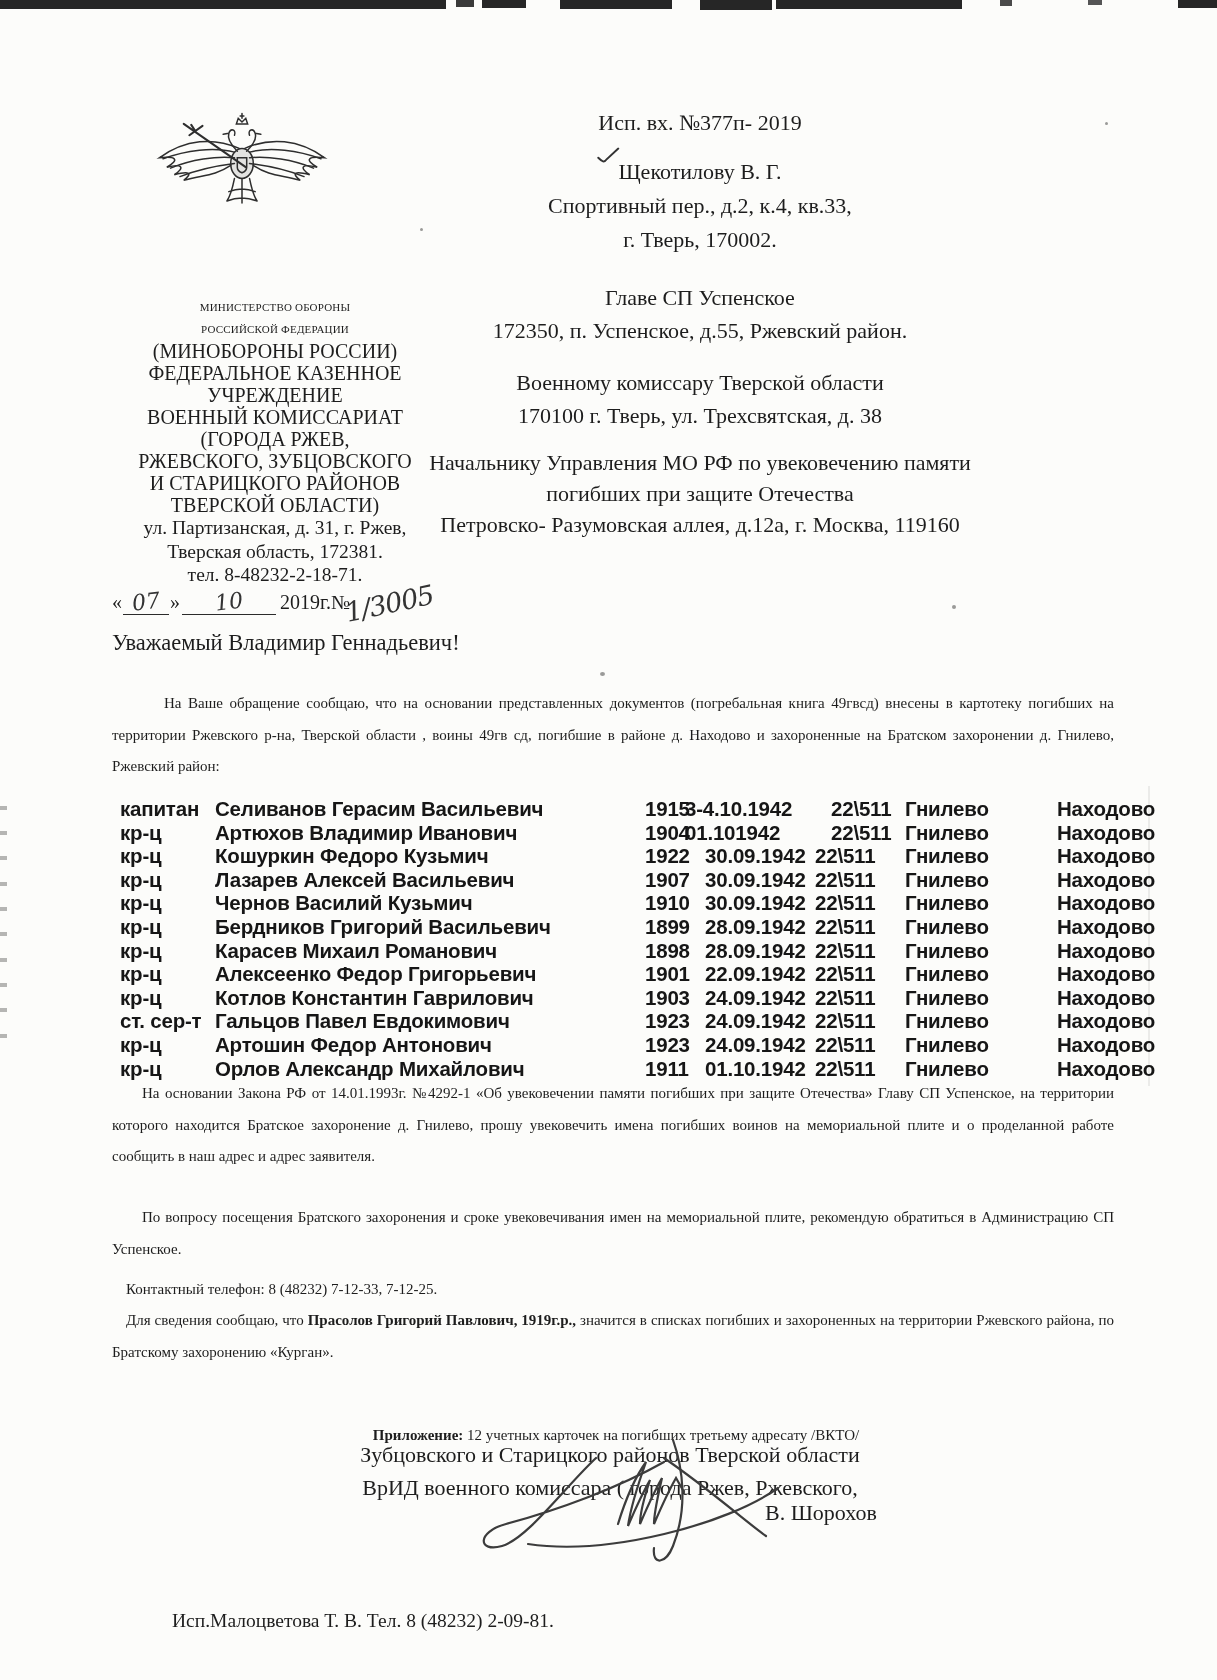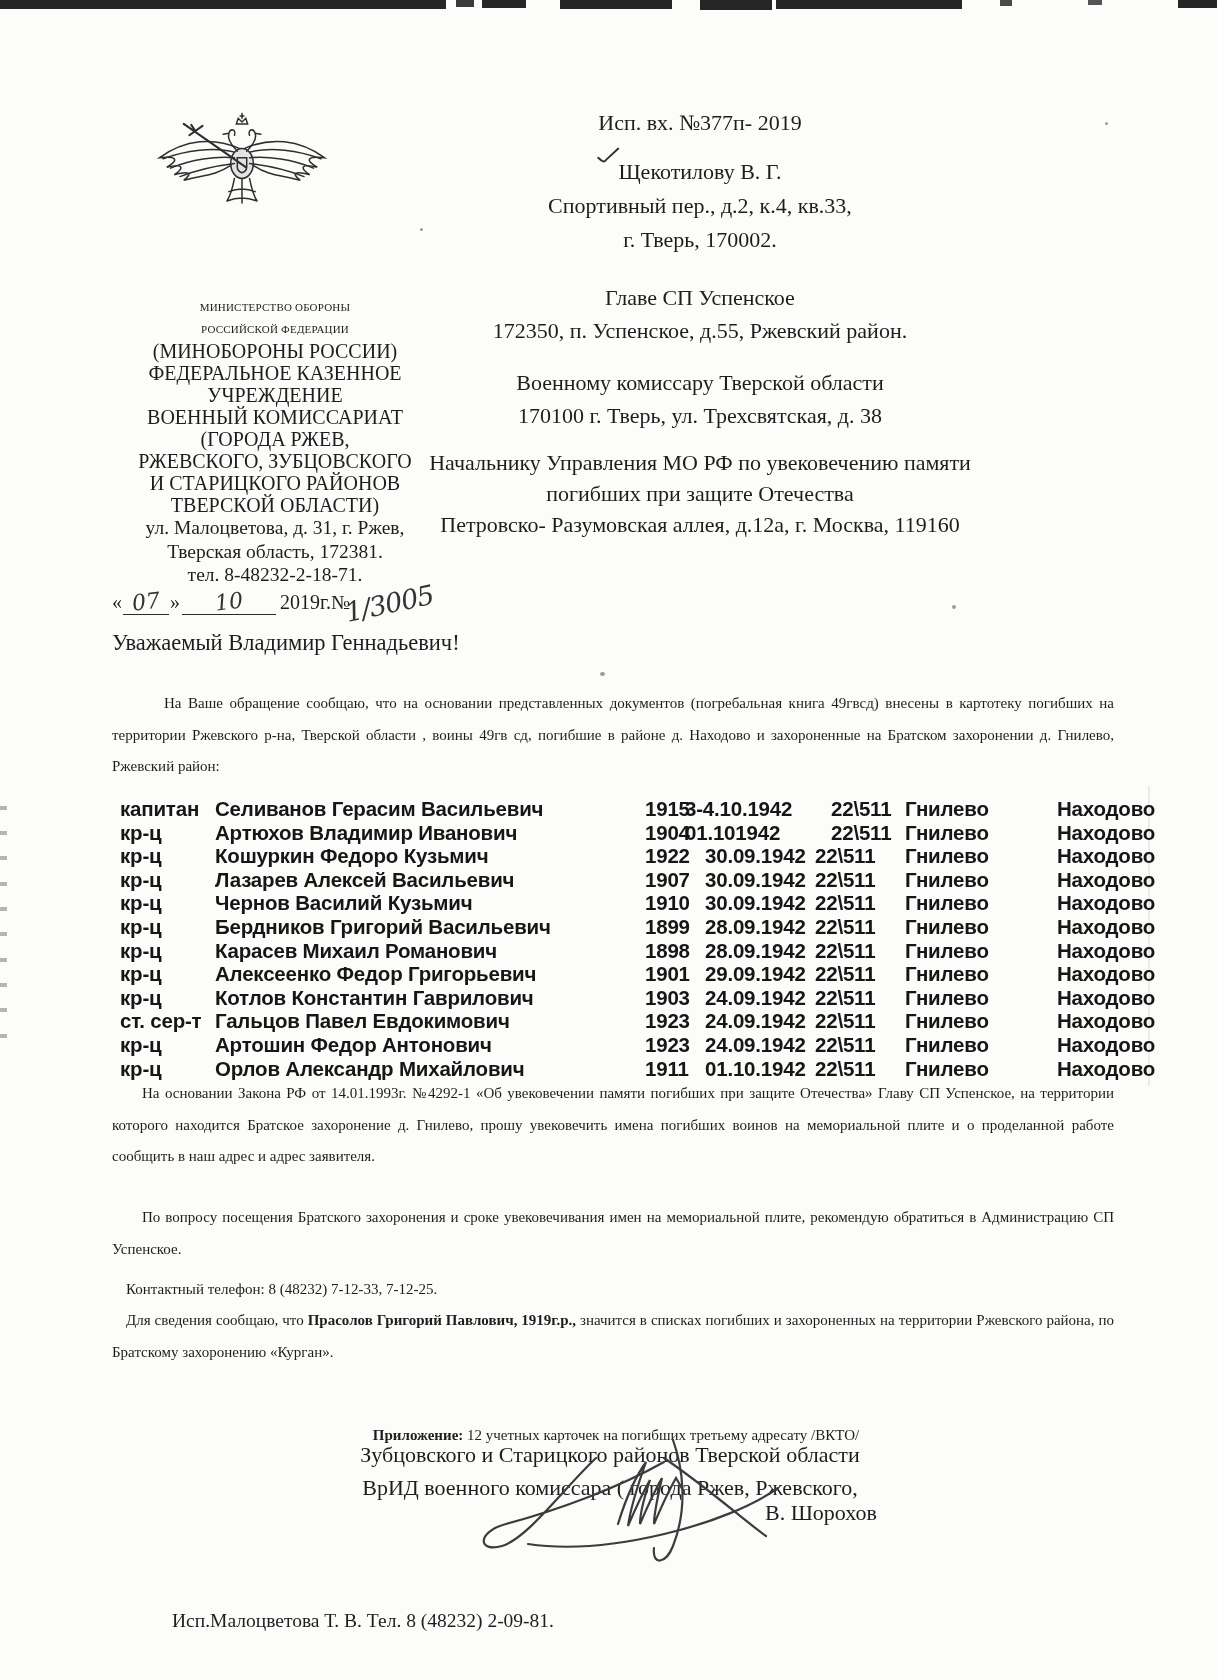--- a/index.html
+++ b/index.html
@@ -117,21 +117,21 @@
     <div class="s">МИНИСТЕРСТВО ОБОРОНЫ</div>
     <div class="s">РОССИЙСКОЙ ФЕДЕРАЦИИ</div>
     <div class="m">(МИНОБОРОНЫ РОССИИ)</div>
     <div class="m">ФЕДЕРАЛЬНОЕ КАЗЕННОЕ</div>
     <div class="m">УЧРЕЖДЕНИЕ</div>
     <div class="m">ВОЕННЫЙ КОМИССАРИАТ</div>
     <div class="m">(ГОРОДА РЖЕВ,</div>
     <div class="m">РЖЕВСКОГО, ЗУБЦОВСКОГО</div>
     <div class="m">И СТАРИЦКОГО РАЙОНОВ</div>
     <div class="m">ТВЕРСКОЙ ОБЛАСТИ)</div>
-    <div class="a">ул. Малоцветова, д. 31, г. Ржев,</div>
+    <div class="a">ул. Партизанская, д. 31, г. Ржев,</div>
     <div class="a">Тверская область, 172381.</div>
     <div class="a">тел. 8-48232-2-18-71.</div>
   </div>
 
   <div class="dateline"><span>«</span><span class="slot slot-day"><span class="hw">07</span></span><span>»</span><span class="slot slot-month"><span class="hw">10</span></span><span>2019г.№</span><span class="hw hw-num">1/3005</span></div>
 
   <div class="rc" style="top:106px;">Исп. вх. №377п- 2019</div>
 
   <div class="check">
     <svg width="24" height="22" viewBox="0 0 22 20">
@@ -225,21 +225,21 @@
         <span class="cyear">1898</span>
         <span class="cdate">28.09.1942</span>
         <span class="cunit">22\511</span>
         <span class="cburial">Гнилево</span>
         <span class="cplace">Находово</span>
     </div>
     <div class="trow">
       <span class="crank">кр-ц</span>
         <span class="cname">Алексеенко Федор Григорьевич</span>
         <span class="cyear">1901</span>
-        <span class="cdate">29.09.1942</span>
+        <span class="cdate">22.09.1942</span>
         <span class="cunit">22\511</span>
         <span class="cburial">Гнилево</span>
         <span class="cplace">Находово</span>
     </div>
     <div class="trow">
       <span class="crank">кр-ц</span>
         <span class="cname">Котлов Константин Гаврилович</span>
         <span class="cyear">1903</span>
         <span class="cdate">24.09.1942</span>
         <span class="cunit">22\511</span>

